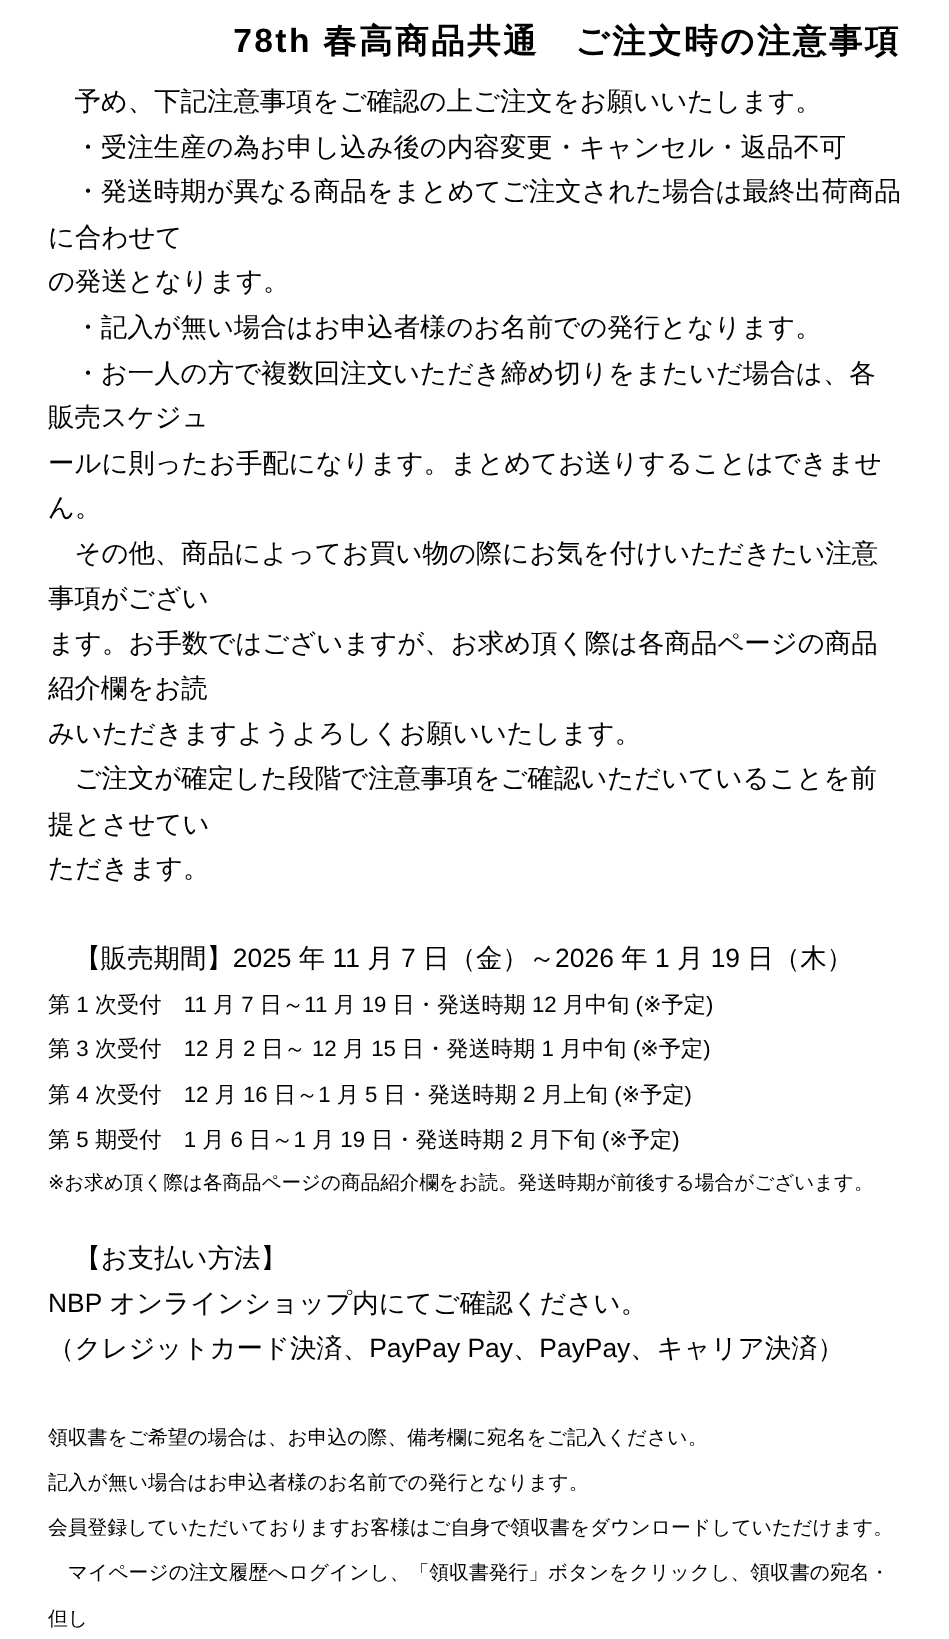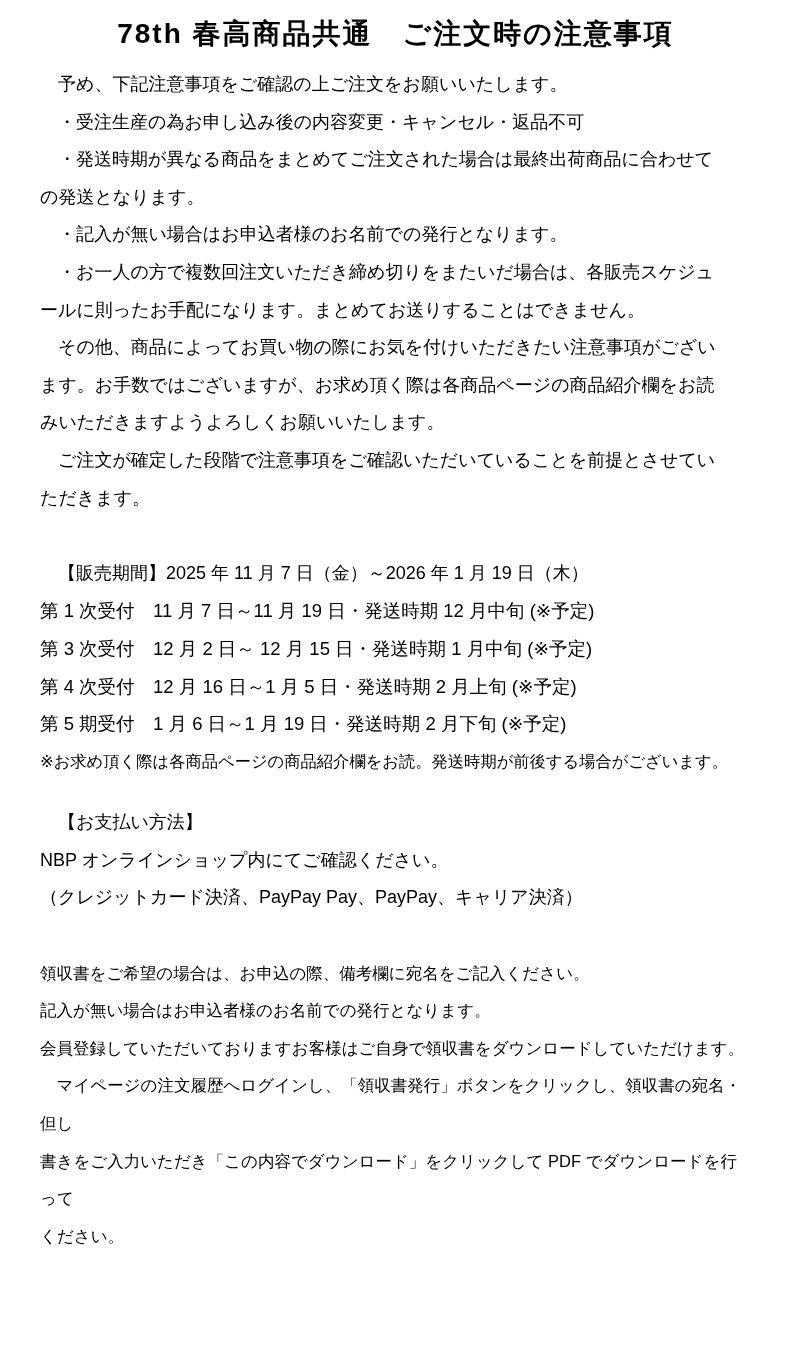--- a/index.html
+++ b/index.html
@@ -16,30 +16,30 @@
     color: #000000;
     font-family: "Liberation Sans", "DejaVu Sans", sans-serif;
     padding: 10px 40px 0 40px;
     overflow: hidden;
   }
   .doc-title {
     margin: 0 0 8px 0;
     font-size: 28px;
     font-weight: 700;
     line-height: 48px;
-    text-align: center;
+    text-align: right;
     letter-spacing: 2px;
     white-space: pre-wrap;
   }
   p.line {
     margin: 0;
     white-space: pre-wrap;
     line-height: 37.6px;
   }
-  .body-text { font-size: 18px; }
+  .body-text { font-size: 22px; }
   .round-text { font-size: 18.5px; }
   .small-text { font-size: 16.3px; }
   .receipt-text { font-size: 16.5px; }
   .indent { text-indent: 1em; }
   .spacer-line { height: 37.6px; }
   .spacer-small { height: 24px; }
 </style>
 </head>
 <body>
 

